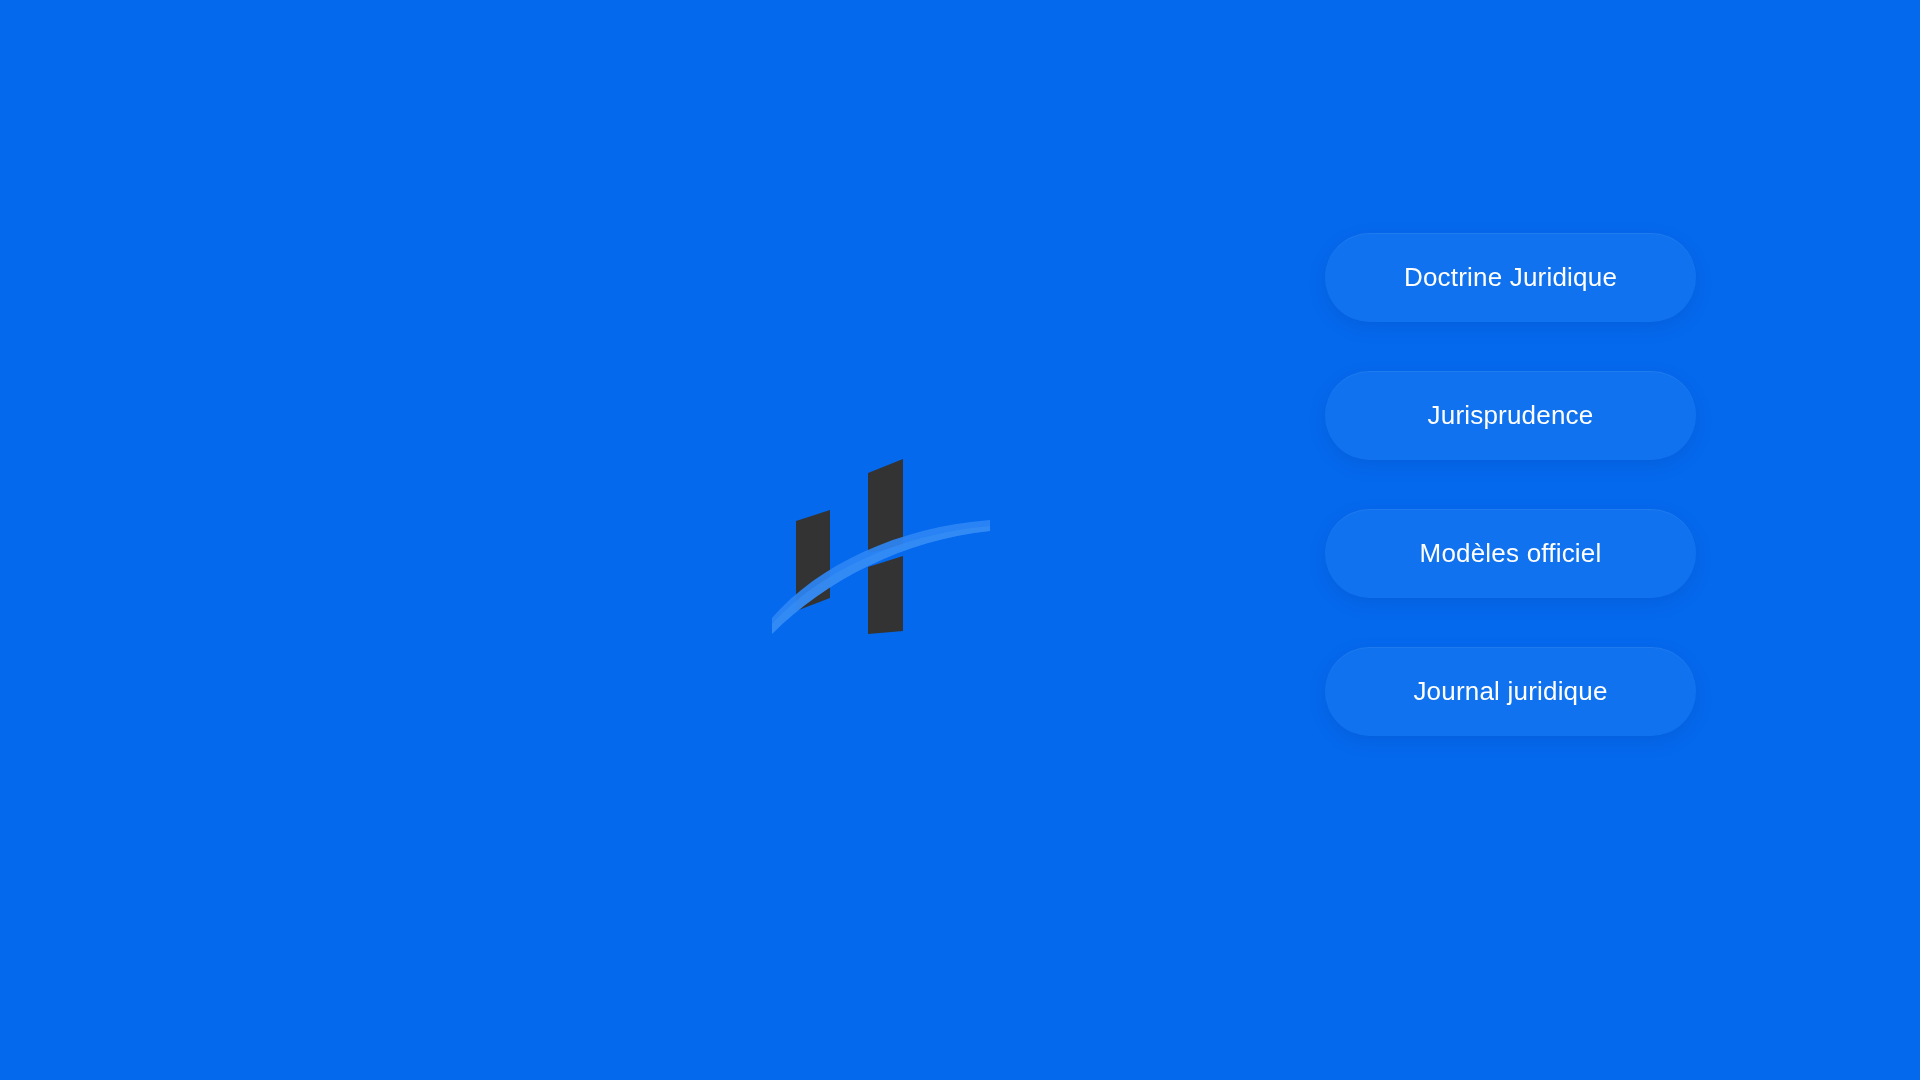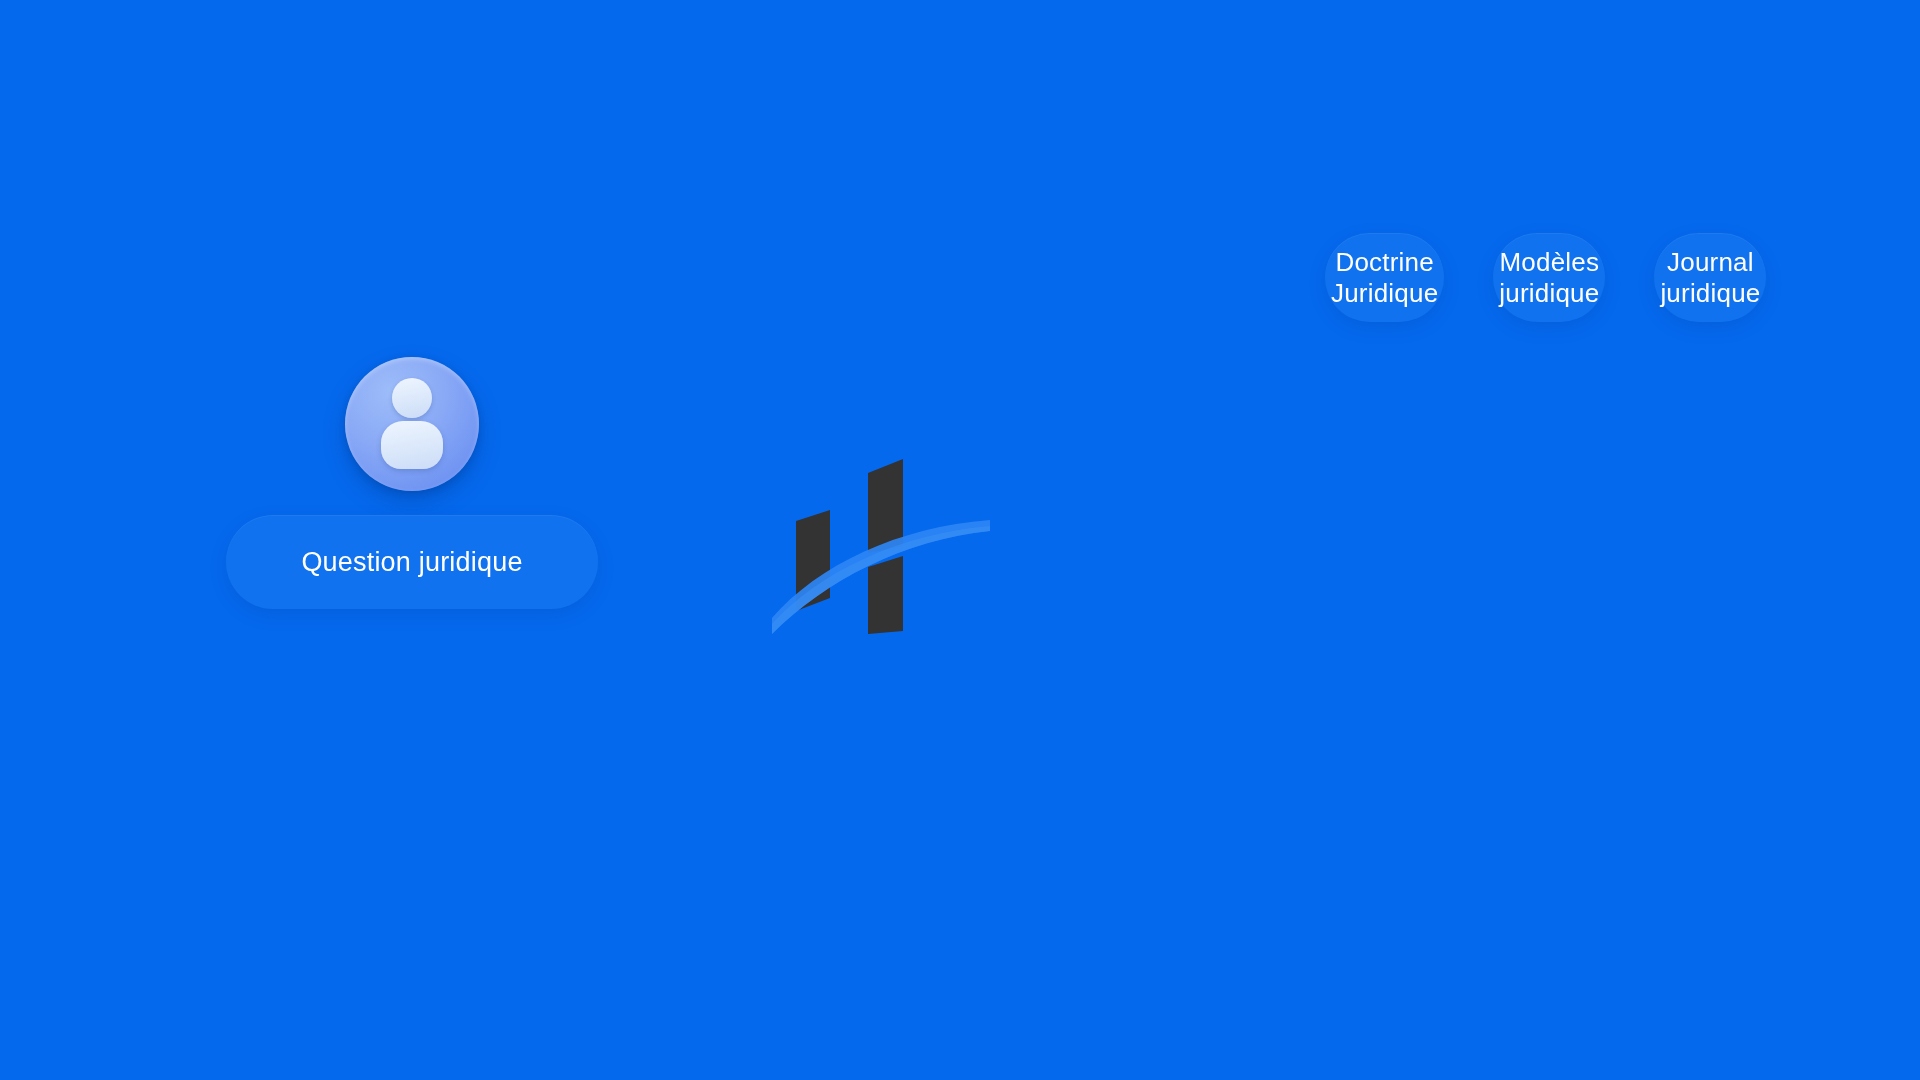--- a/index.html
+++ b/index.html
@@ -113,59 +113,51 @@
 
   .brand-logo svg { display: block; }
 
   
   .category-stack {
     position: absolute;
     left: 1325px;
     top: 233px;
     width: 371px;
     display: flex;
-    flex-direction: row;
+    flex-direction: column;
     gap: 49px;
   }
 
   .category-pill {
     width: 371px;
     height: 89px;
     font-size: 26px;
     font-weight: 500;
   }
 </style>
 </head>
 <body>
 
 <div id="app-root">
 
-  <div class="user-cluster">
-
-    <div class="avatar">
-      <div class="avatar-head"></div>
-      <div class="avatar-body"></div>
-    </div>
-
-    <button class="pill question-pill">Question juridique</button>
-  </div>
 
   <div class="brand-logo">
     <svg width="248" height="186" viewBox="0 0 248 186" xmlns="http://www.w3.org/2000/svg" aria-hidden="true">
 
       <polygon points="24,73 58,62 58,150 24,163" fill="#333333"></polygon>
 
       <polygon points="96,25 131,11 131,98 96,105" fill="#333333"></polygon>
 
       <polygon points="96,119 131,108 131,183 96,186" fill="#333333"></polygon>
 
       <path d="M0,186 C54,132 132,92 218,83 L218,72 C126,79 46,117 0,170 Z" fill="#2d86f4" opacity="0.92"></path>
       <path d="M0,186 C54,132 132,92 218,83 L218,78 C128,86 48,123 0,176 Z" fill="#3b90f6" opacity="0.55"></path>
     </svg>
   </div>
 
   <div class="category-stack">
     <button class="pill category-pill">Doctrine Juridique</button>
-    <button class="pill category-pill">Modèles juridique</button>
+    <button class="pill category-pill">Jurisprudence</button>
+    <button class="pill category-pill">Modèles officiel</button>
     <button class="pill category-pill">Journal juridique</button>
   </div>
 
 </div>
 
 </body></html>

